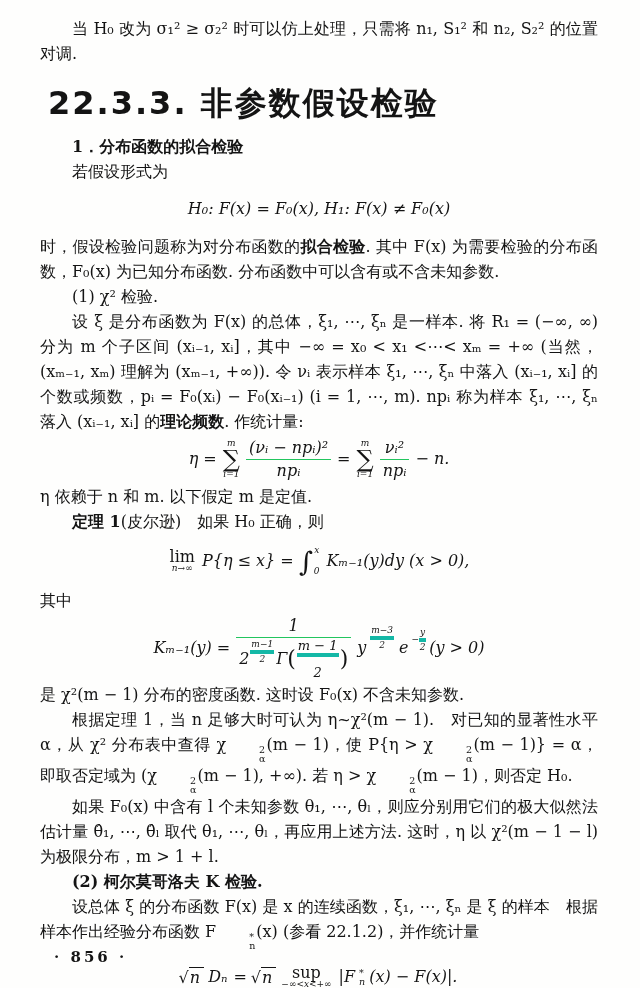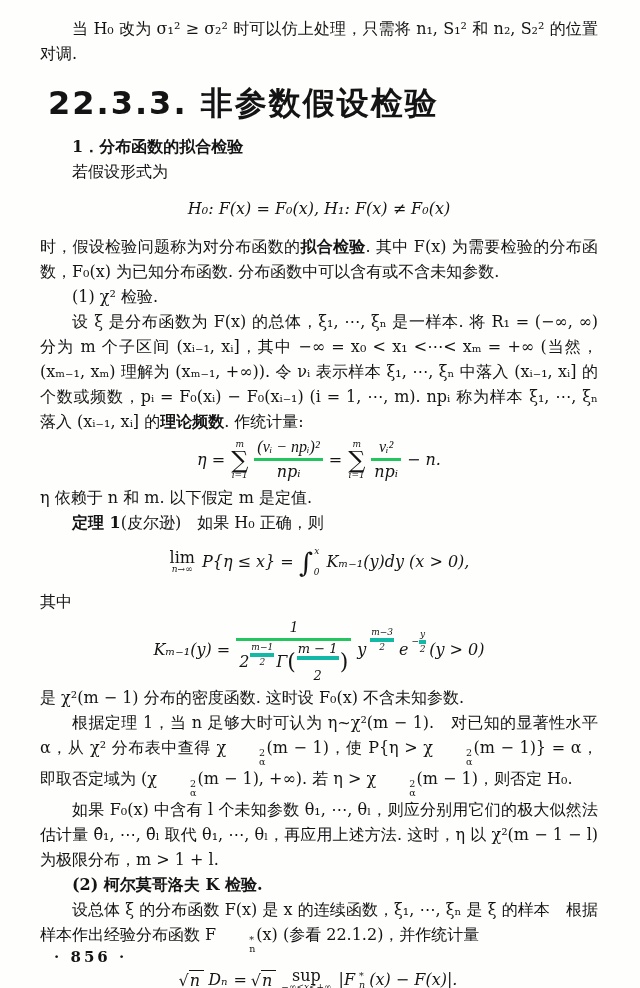--- a/index.html
+++ b/index.html
@@ -27,21 +27,21 @@
     margin:3px 0;font-size:16px;font-style:italic;line-height:20px;
     text-align:center;
   }
   .mi{margin:12px 3px;white-space:nowrap;}
   
   .sum{display:inline-flex;flex-direction:column;align-items:center;margin:0 3px;}
   .sum-top,.sum-bot{font-size:9px;line-height:9px;}
   .sum-sym{font-size:24px;line-height:22px;font-style:normal;}
   
   .frac{display:inline-flex;flex-direction:column;align-items:center;margin:0 3px;vertical-align:middle;}
-  .frac .num{border-bottom:3px solid #22c55e;align-self:stretch;text-align:center;padding:0 3px 1px;font-family:Liberation Serif, serif;}
+  .frac .num{border-bottom:1px solid #22c55e;align-self:stretch;text-align:center;padding:0 3px 1px;}
   .frac .den{padding:1px 3px 0;}
   .denrow{display:inline-flex;align-items:center;}
   
   .sfrac{display:inline-flex;flex-direction:column;align-items:center;font-size:9px;line-height:9px;}
   .sfrac .sf-n{border-bottom:4px solid #14b8a6;padding:0 1px 1px;}
   .sfrac .sf-d{padding-top:1px;}
   .inlf{font-size:13px;line-height:13px;margin:0 1px;gap:8px;}
   .expo{transform:translateY(-7px);margin:0 2px 0 1px;}
   .expo2{transform:translateY(-10px);margin:0 2px 0 1px;}
   .eexp{display:inline-flex;align-items:center;font-size:9px;line-height:9px;transform:translateY(-8px);}

